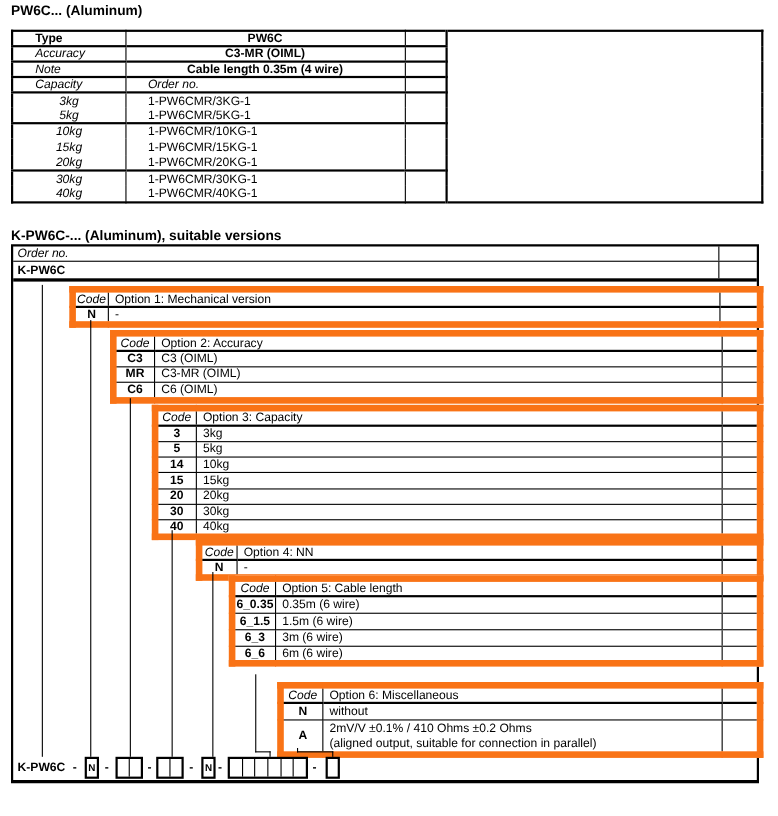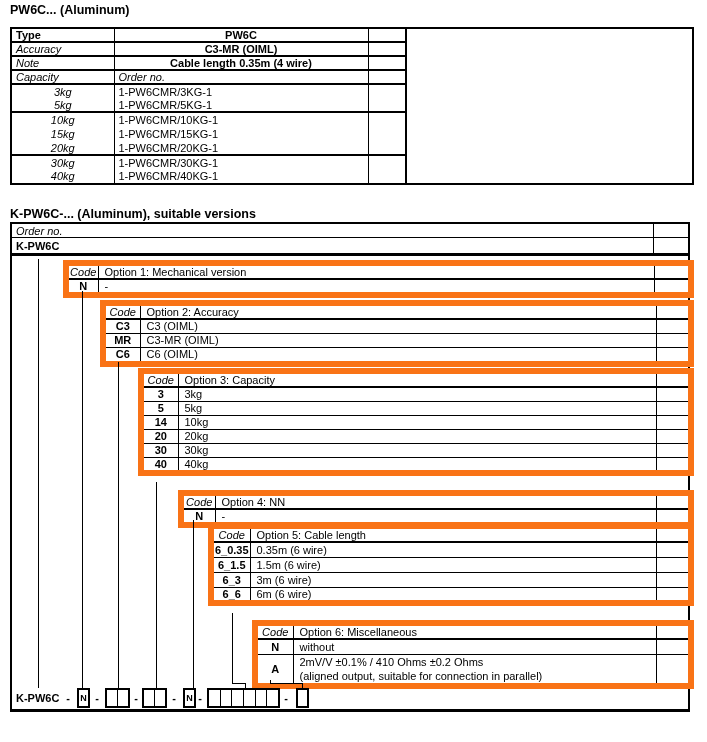--- a/index.html
+++ b/index.html
@@ -14,21 +14,21 @@
 
   .sec-title { position:absolute; left:10px; font-size:12.5px; font-weight:bold; }
 
   
   table.toptable {
     position:absolute; left:10px; top:27px;
     width:682px; border-collapse:collapse; table-layout:fixed;
     border:2px solid #000;
     font-size:11px;
   }
-  table.toptable td { padding:0 4px; overflow:hidden; white-space:nowrap; }
+  table.toptable td { padding:0 20px; overflow:hidden; white-space:nowrap; }
   td.lab  { font-weight:bold; }
   td.labi { font-style:italic; }
   td.val  { font-weight:bold; text-align:center; }
   td.cap  { font-style:italic; text-align:center; }
   td.ord  { padding-left:6px; }
   .br1 { border-right:1px solid #000; }
   .bb2 { border-bottom:2px solid #000; }
   td.bigbox { border-left:2px solid #000; }
 
   
@@ -228,20 +228,25 @@
       <tr class="r" style="height:14px">
         <td class="code">5</td>
         <td class="desc">5kg</td>
         <td class="nar"></td>
       </tr>
       <tr class="r" style="height:14px">
         <td class="code">14</td>
         <td class="desc">10kg</td>
         <td class="nar"></td>
       </tr>
+      <tr class="r" style="height:15px">
+        <td class="code">15</td>
+        <td class="desc">15kg</td>
+        <td class="nar"></td>
+      </tr>
       <tr class="r" style="height:14px">
         <td class="code">20</td>
         <td class="desc">20kg</td>
         <td class="nar"></td>
       </tr>
       <tr class="r" style="height:14px">
         <td class="code">30</td>
         <td class="desc">30kg</td>
         <td class="nar"></td>
       </tr>

